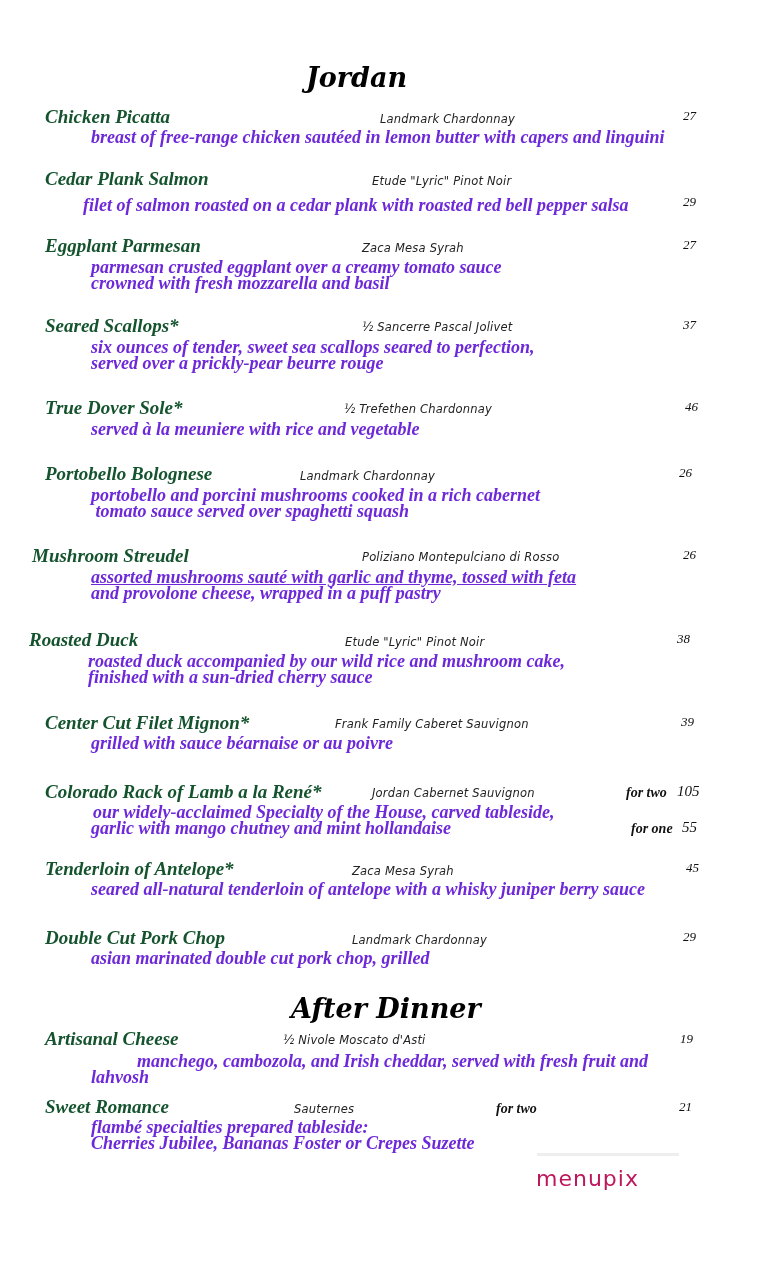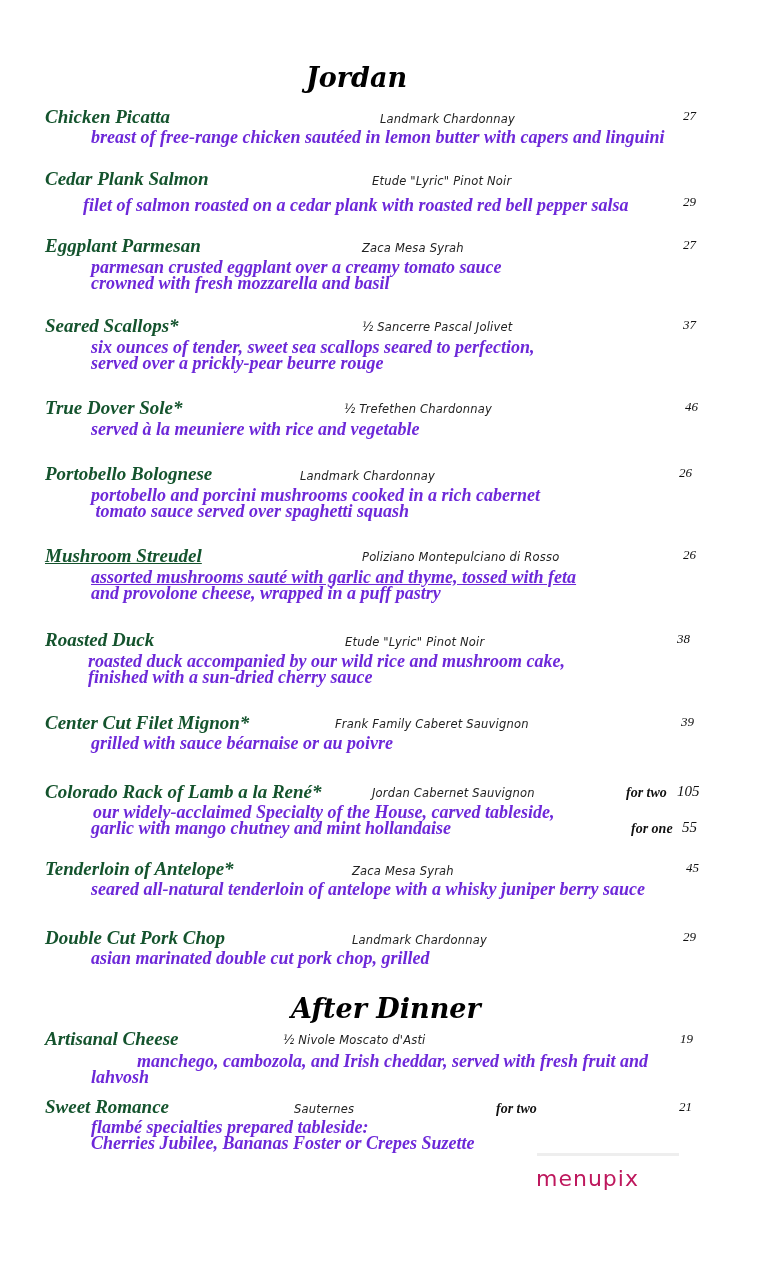--- a/index.html
+++ b/index.html
@@ -58,29 +58,29 @@
 
 <div>
   <div class="abs dish" style="left:45px;top:463px;">Portobello Bolognese</div>
   <div class="abs wine" style="left:300px;top:469px;">Landmark Chardonnay</div>
   <div class="abs price" style="left:679px;top:465px;">26</div>
   <div class="abs desc" style="left:91px;top:487px;">portobello and porcini mushrooms cooked in a rich cabernet</div>
   <div class="abs desc" style="left:91px;top:503px;white-space:pre;"> tomato sauce served over spaghetti squash</div>
 </div>
 
 <div>
-  <div class="abs dish" style="left:45px;top:545px;text-decoration:underline;">Mushroom Streudel</div>
+  <div class="abs dish" style="left:32px;top:545px;">Mushroom Streudel</div>
   <div class="abs wine" style="left:362px;top:550px;">Poliziano Montepulciano di Rosso</div>
   <div class="abs price" style="left:683px;top:547px;">26</div>
   <div class="abs desc" style="left:91px;top:569px;text-decoration:underline;">assorted mushrooms sauté with garlic and thyme, tossed with feta</div>
   <div class="abs desc" style="left:91px;top:585px;">and provolone cheese, wrapped in a puff pastry</div>
 </div>
 
 <div>
-  <div class="abs dish" style="left:45px;top:629px;">Roasted Duck</div>
+  <div class="abs dish" style="left:29px;top:629px;">Roasted Duck</div>
   <div class="abs wine" style="left:345px;top:635px;">Etude "Lyric" Pinot Noir</div>
   <div class="abs price" style="left:677px;top:631px;">38</div>
   <div class="abs desc" style="left:88px;top:653px;">roasted duck accompanied by our wild rice and mushroom cake,</div>
   <div class="abs desc" style="left:88px;top:669px;">finished with a sun-dried cherry sauce</div>
 </div>
 
 <div>
   <div class="abs dish" style="left:45px;top:712px;">Center Cut Filet Mignon*</div>
   <div class="abs wine" style="left:335px;top:717px;">Frank Family Caberet Sauvignon</div>
   <div class="abs price" style="left:681px;top:714px;">39</div>

